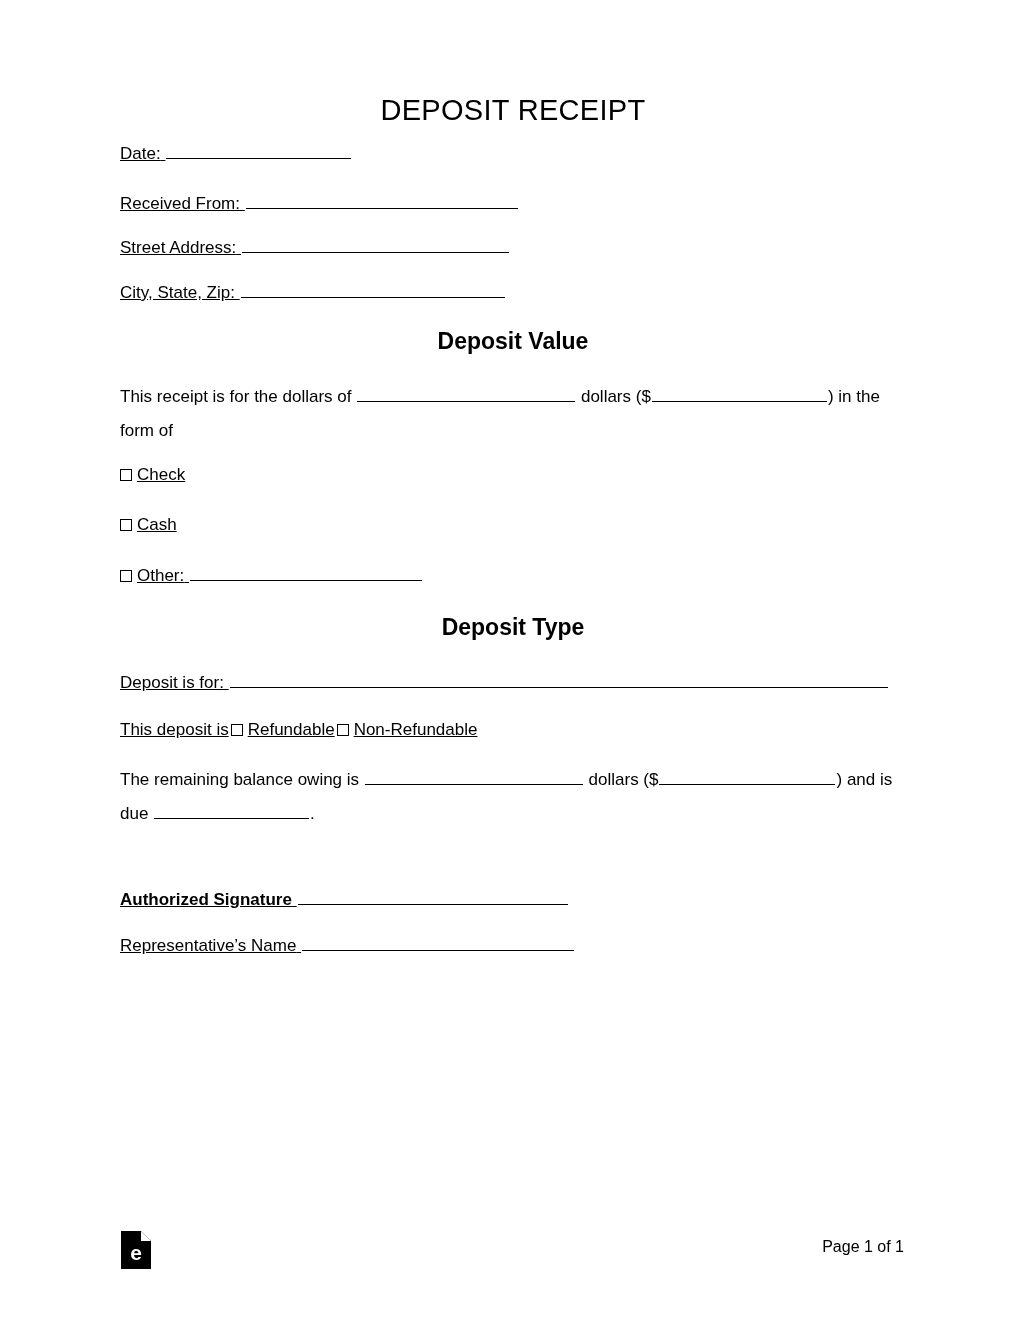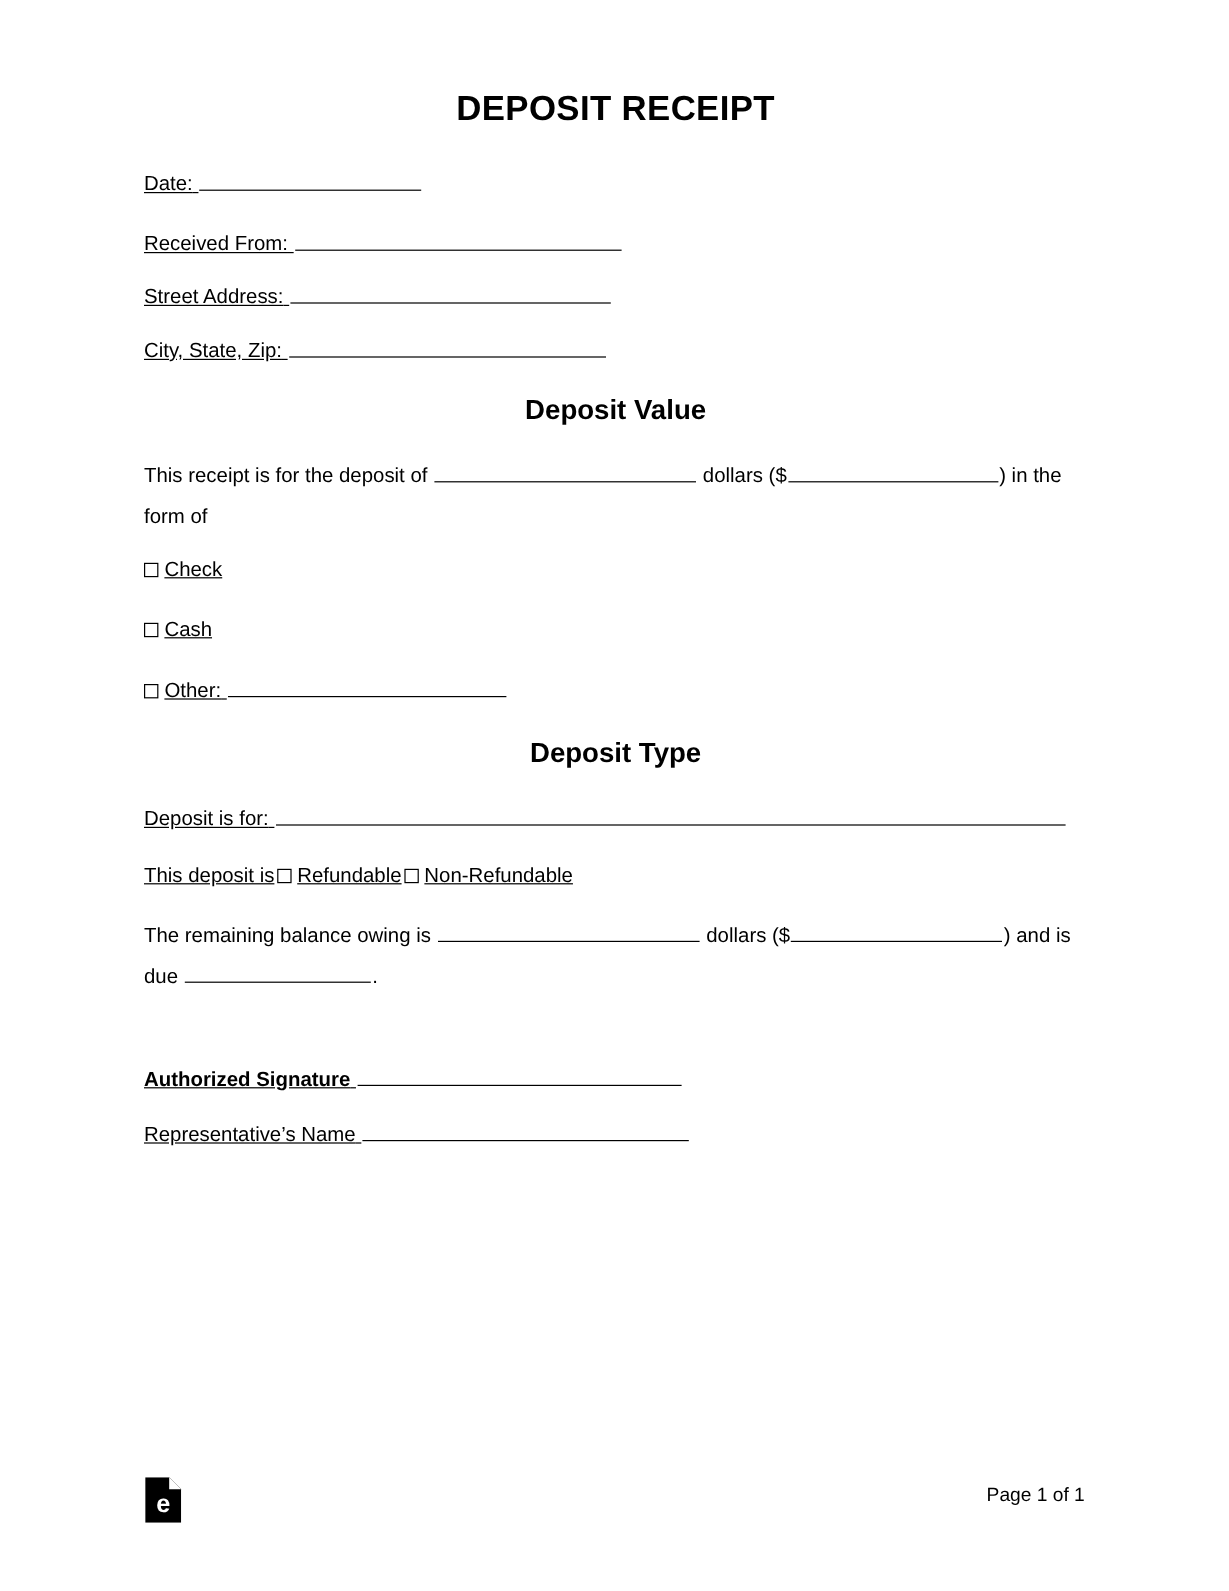--- a/index.html
+++ b/index.html
@@ -25,25 +25,25 @@
   .content {
     position: absolute;
     left: 120px;
     top: 0;
     width: 786px;
   }
 
   
   .doc-title {
     font-size: 29px;
-    font-weight: bold;
+    font-weight: normal;
     text-align: center;
     letter-spacing: 0.3px;
     margin: 0;
-    padding-top: 76px;
+    padding-top: 95px;
     line-height: 1.1;
   }
 
   
   .section-heading {
     font-size: 23px;
     font-weight: bold;
     text-align: center;
     margin: 0;
     line-height: 1.15;
@@ -170,21 +170,21 @@
     </div>
 
     <div class="row f-city">
       <span>City, State, Zip:</span>
       <span class="rule rule-citystate"></span>
     </div>
 
     <h2 class="section-heading h-value">Deposit Value</h2>
 
     <div class="para p-receipt">
-      <span>This receipt is for the deposit of</span>
+      <span>This receipt is for the dollars of</span>
       <span class="rule rule-amount"></span>
       <span>dollars ($</span><span class="rule rule-dollars"></span><span>) in the form of</span>
     </div>
 
     <div class="row opt-check">
       <span class="cbox"></span><span>Check</span>
     </div>
 
     <div class="row opt-cash">
       <span class="cbox"></span><span>Cash</span>

